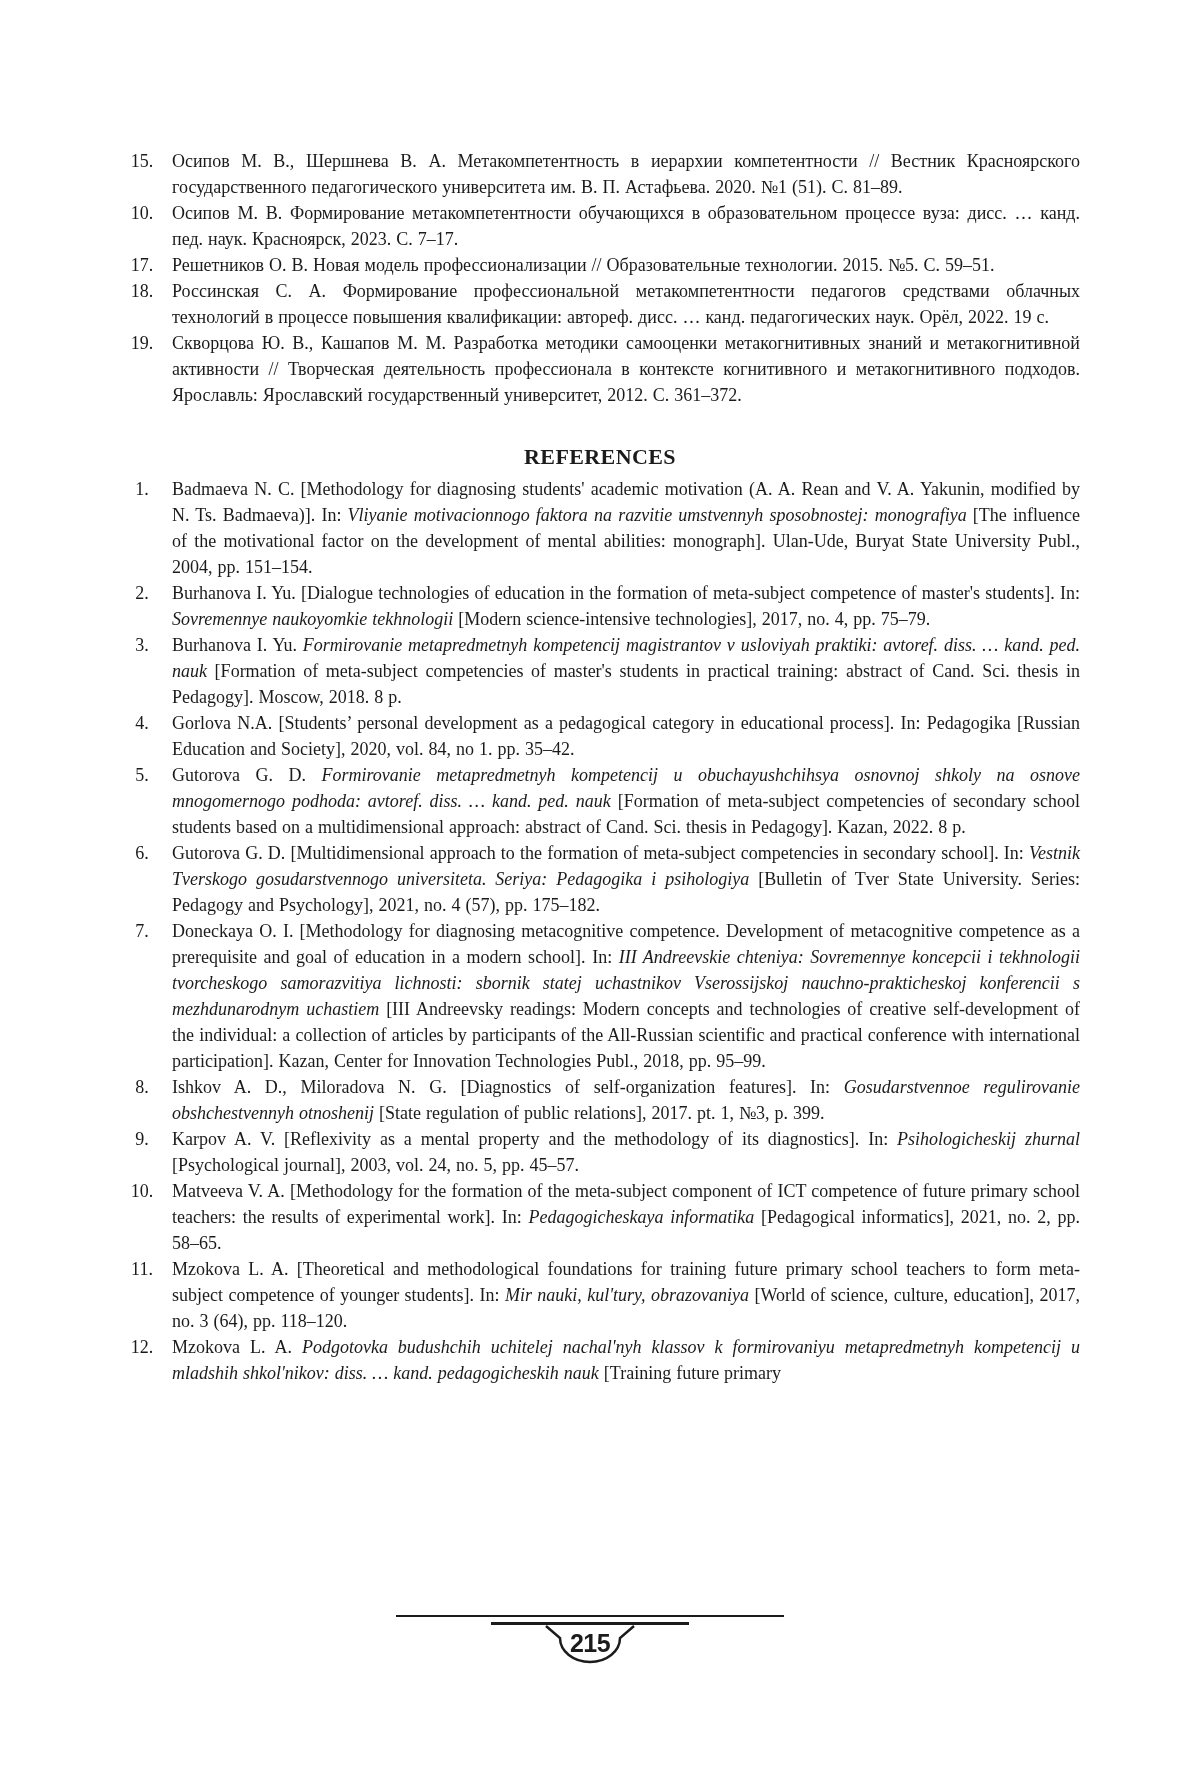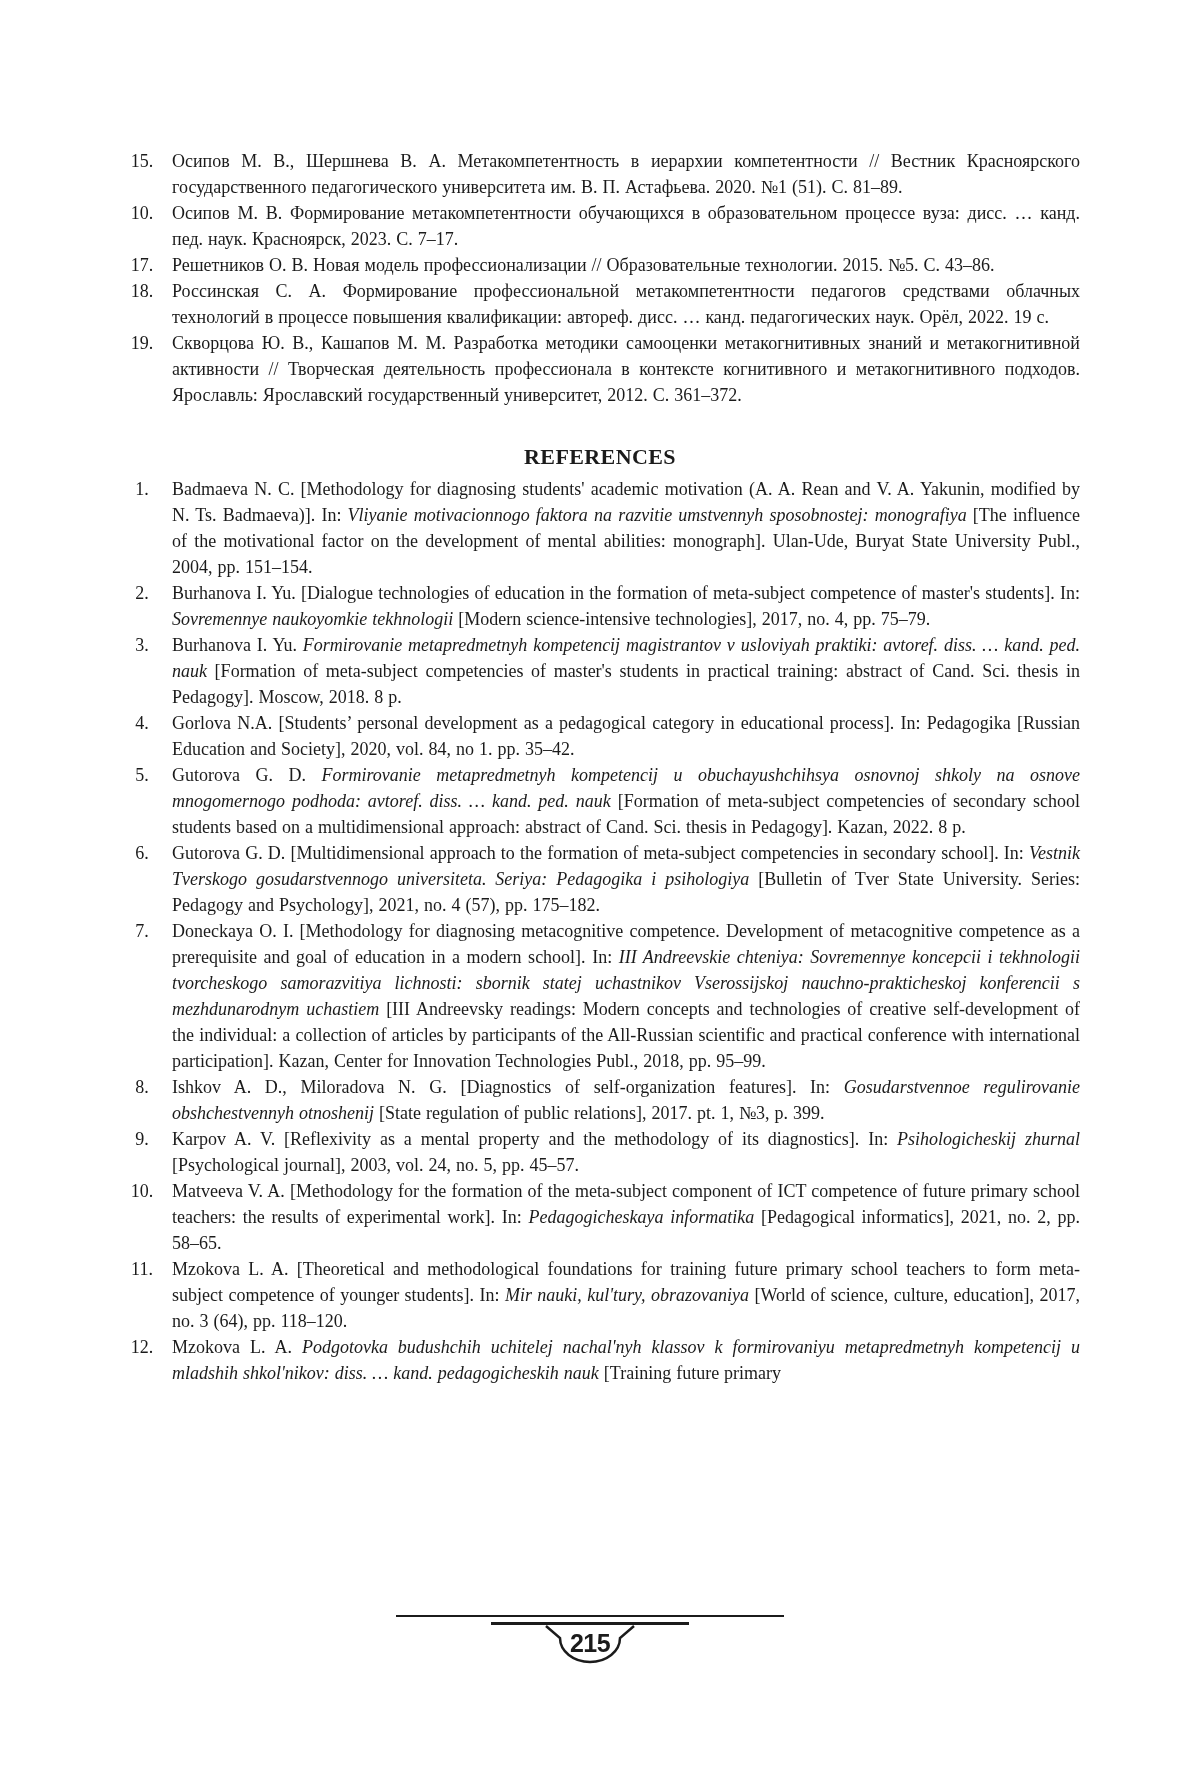--- a/index.html
+++ b/index.html
@@ -65,21 +65,21 @@
         <div class="ref-item">
           <span class="ref-num">15.</span>
           <span class="ref-text"><span>Осипов М. В., Шершнева В. А. Метакомпетентность в иерархии компетентности // Вестник Красноярского государственного педагогического университета им. В. П. Астафьева. 2020. №1 (51). С. 81–89.</span></span>
         </div>
         <div class="ref-item">
           <span class="ref-num">10.</span>
           <span class="ref-text"><span>Осипов М. В. Формирование метакомпетентности обучающихся в образовательном процессе вуза: дисс. … канд. пед. наук. Красноярск, 2023. С. 7–17.</span></span>
         </div>
         <div class="ref-item">
           <span class="ref-num">17.</span>
-          <span class="ref-text"><span>Решетников О. В. Новая модель профессионализации // Образовательные технологии. 2015. №5. С. 43–86.</span></span>
+          <span class="ref-text"><span>Решетников О. В. Новая модель профессионализации // Образовательные технологии. 2015. №5. С. 59–51.</span></span>
         </div>
         <div class="ref-item">
           <span class="ref-num">18.</span>
           <span class="ref-text"><span>Россинская С. А. Формирование профессиональной метакомпетентности педагогов средствами облачных технологий в процессе повышения квалификации: автореф. дисс. … канд. педагогических наук. Орёл, 2022. 19 с.</span></span>
         </div>
         <div class="ref-item">
           <span class="ref-num">19.</span>
           <span class="ref-text"><span>Скворцова Ю. В., Кашапов М. М. Разработка методики самооценки метакогнитивных знаний и метакогнитивной активности // Творческая деятельность профессионала в контексте когнитивного и метакогнитивного подходов. Ярославль: Ярославский государственный университет, 2012. С. 361–372.</span></span>
         </div>
       </section>

